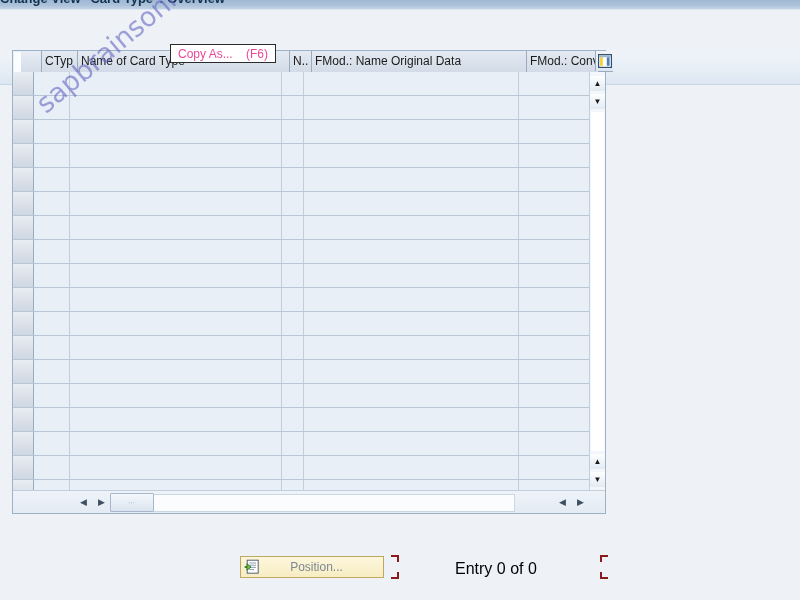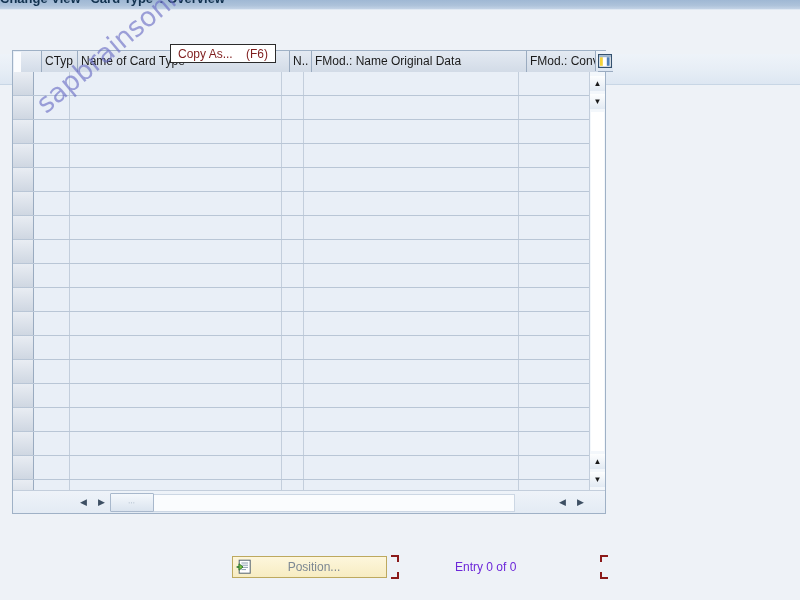--- a/index.html
+++ b/index.html
@@ -123,50 +123,50 @@
     font-size: 7px; color:#8ea0b5; letter-spacing:1px;
   }
   .arrbtn {
     position: absolute; top: 2px; width: 17px; height: 17px;
     display:flex; align-items:center; justify-content:center;
     cursor: default;
   }
 
   
   .posbtn {
-    position: absolute; left: 232px; top: 556px;
-    width: 155px; height: 22px;
+    position: absolute; left: 240px; top: 556px;
+    width: 144px; height: 22px;
     background: linear-gradient(to bottom,#fdf6dc 0%, #f7ecc2 100%);
     border: 1px solid #bda95f;
     display: flex; align-items: center;
     box-sizing: border-box;
   }
   .posbtn .lbl {
     flex: 1; text-align: center; font-size: 12px; color: #7d8893;
     padding-right: 10px;
   }
   .entrytxt {
     position: absolute; left: 455px; top: 560px;
-    font-size: 12px; color: #6d28d9; white-space: nowrap;
+    font-size: 16px; color: #000000; white-space: nowrap;
   }
 
   
   .focusbr { position: absolute; width: 10px; height: 24px; }
   .focusbr i { position:absolute; background: #8b1a1a; }
   .focusbr .t { top:0; height:2px; }
   .focusbr .b { bottom:0; height:2px; }
   .focusbr .v { width:2px; height:7px; }
 
   
   .tooltip {
     position: absolute; left: 170px; top: 44px;
     height: 19px; line-height: 18px;
     padding: 0 7px;
     background: #ffffff; border: 1px solid #2b2b2b;
-    font-size: 12px; color: #7f1d1d; white-space: pre;
+    font-size: 12px; color: #ec4899; white-space: pre;
     z-index: 40;
     box-sizing: border-box;
   }
 
   
   .watermark {
     position: absolute; left: 30px; top: 95px;
     transform: rotate(-40deg);
     transform-origin: left top;
     font-size: 27px;

